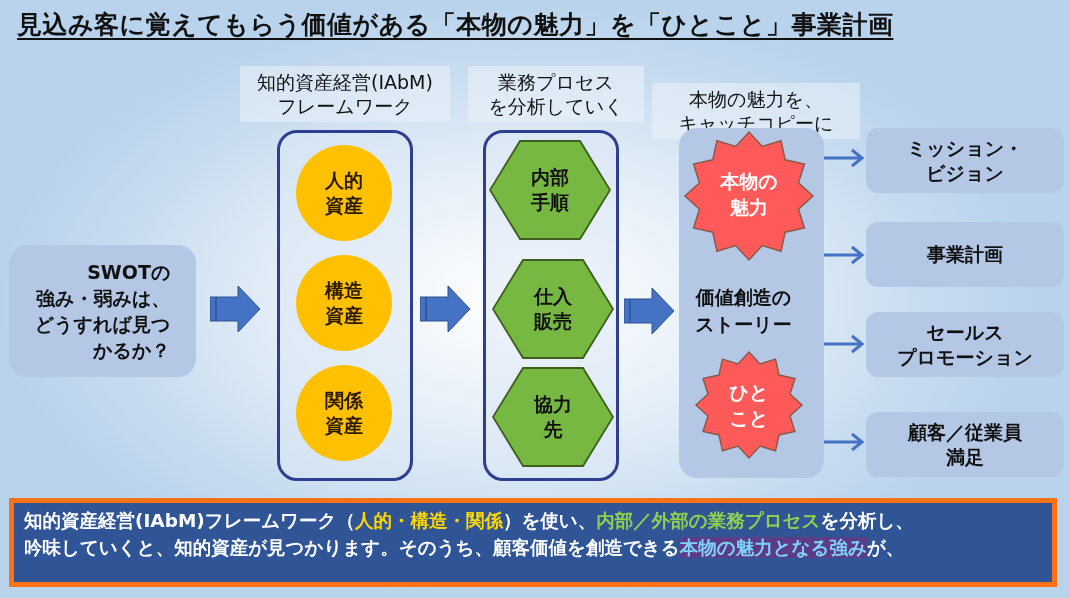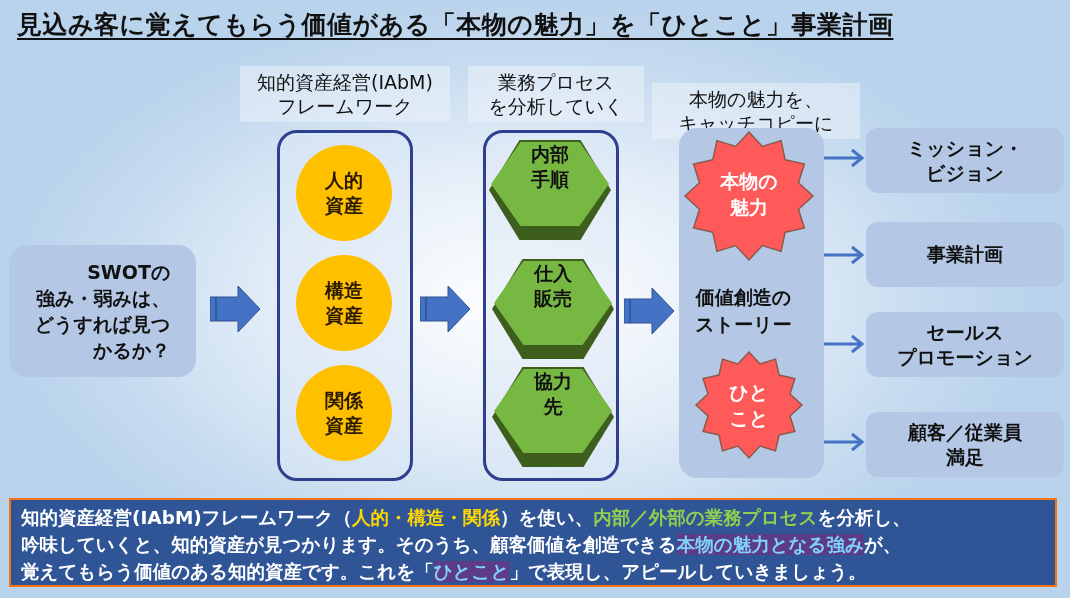--- a/index.html
+++ b/index.html
@@ -26,44 +26,44 @@
   }
   .frame {
     border: 3px solid #2e3f8f; border-radius: 20px; background: rgba(220,232,246,0.5);
   }
   .circle {
     width: 96px; height: 96px; border-radius: 50%; background: #ffc000;
     display: flex; align-items: center; justify-content: center; text-align: center;
     font-size: 19px; font-weight: bold; line-height: 25px; color: #2a1a00;
   }
   .hex {
-    width: 118px; height: 84px; background: #77b843;
+    width: 118px; height: 96px; background: #77b843;
     clip-path: polygon(25% 0, 75% 0, 100% 50%, 75% 100%, 25% 100%, 0 50%);
-    display: flex; justify-content: center; text-align: center;
+    display: flex; align-items: center; justify-content: center; text-align: center;
     font-size: 19px; font-weight: bold; line-height: 25px; color: #111;
   }
   .hex-border {
     width: 122px; height: 100px; background: #3d5e1c;
     clip-path: polygon(25% 0, 75% 0, 100% 50%, 75% 100%, 25% 100%, 0 50%);
   }
   .story {
     left: 679px; top: 128px; width: 145px; height: 350px; border-radius: 18px; background: #b4c8e6;
   }
   .story-text { font-size: 19px; font-weight: bold; line-height: 27px; text-align: center; }
   .burst-text {
     font-size: 19px; font-weight: bold; line-height: 26px; color: #fff; text-align: center;
   }
   .outcome {
     left: 866px; width: 198px; border-radius: 12px; background: #b4c8e6;
     display: flex; align-items: center; justify-content: center; text-align: center;
     font-size: 19px; font-weight: bold; line-height: 25px;
   }
   .summary {
     left: 9px; top: 498px; width: 1048px; height: 89px; background: #2f5597;
-    border: 2px solid #f97316; color: #fff; font-size: 18.5px; font-weight: bold;
+    border: 5px solid #f97316; color: #fff; font-size: 18.5px; font-weight: bold;
     line-height: 27px; padding: 4px 0 0 10px; box-sizing: border-box; white-space: nowrap;
   }
   .c-yellow { color: #ffd700; }
   .c-green { color: #8fd14f; }
   .c-red { color: #7dd3fc; background: rgba(130,40,120,0.55); }
 </style>
 </head>
 <body>
 
 <div class="abs title">見込み客に覚えてもらう価値がある「本物の魅力」を「ひとこと」事業計画</div>
@@ -204,14 +204,13 @@
 <div class="abs outcome" style="top:412px; height:65px;">
   <div>
       <div>顧客／従業員</div>
       <div>満足</div>
     </div>
 </div>
 
 <div class="abs summary">
   <div><span>知的資産経営(IAbM)フレームワーク（</span><span class="c-yellow">人的・構造・関係</span><span>）を使い、</span><span class="c-green">内部／外部の業務プロセス</span><span>を分析し、</span></div>
   <div><span>吟味していくと、知的資産が見つかります。そのうち、顧客価値を創造できる</span><span class="c-red">本物の魅力となる強み</span><span>が、</span></div>
-  <div><span>覚えてもらう価値のある知的資産です。これを「</span><span class="c-red">ひとこと</span><span>」で表現し、アピールしていきましょう。</span></div>
 </div>
 
 </body></html>

